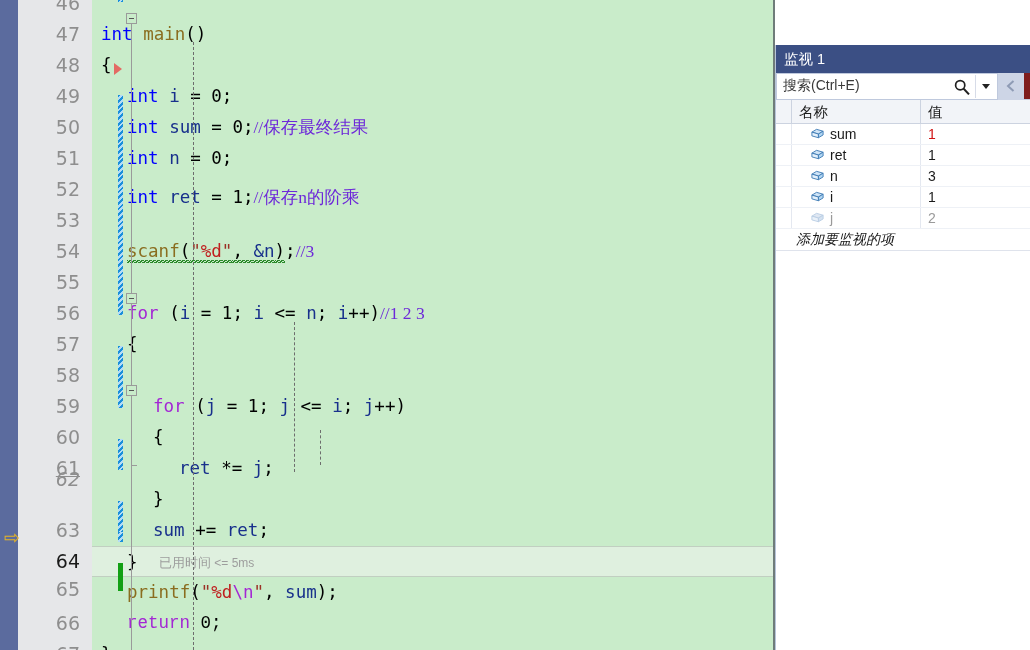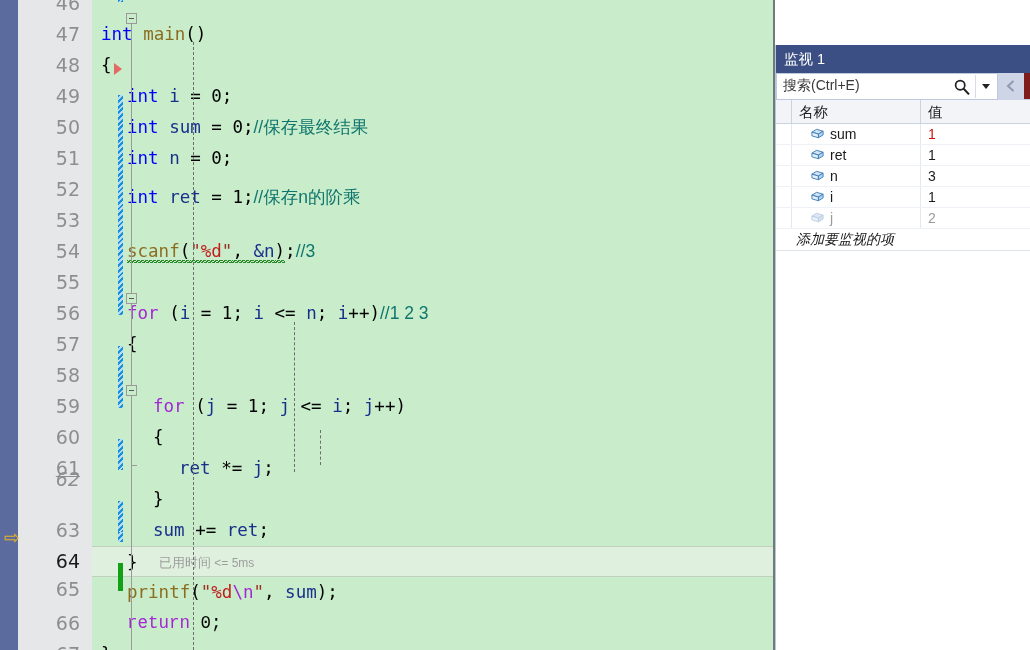--- a/index.html
+++ b/index.html
@@ -124,21 +124,21 @@
   
   .indent-guide {
     position: absolute;
     width: 0;
     border-left: 1px dashed #6d6d6d;
   }
 
   
   .t-kw      { color: #0000ff; }
   .t-ctl     { color: #a327d4; }
-  .t-cmt     { color: #0f766e; font-family: Liberation Sans, sans-serif; }
+  .t-cmt     { color: #6d28d9; font-family: Liberation Serif, serif; }
   .t-fn      { color: #8a6d1f; }
   .t-str     { color: #9b3025; }
   .t-fmt     { color: #c02020; }
   .t-esc     { color: #a327d4; }
   .t-id      { color: #18308c; }
   .t-num     { color: #000000; }
   .t-punct   { color: #000000; }
 
   .squiggle {
     border-bottom: 2px solid transparent;

